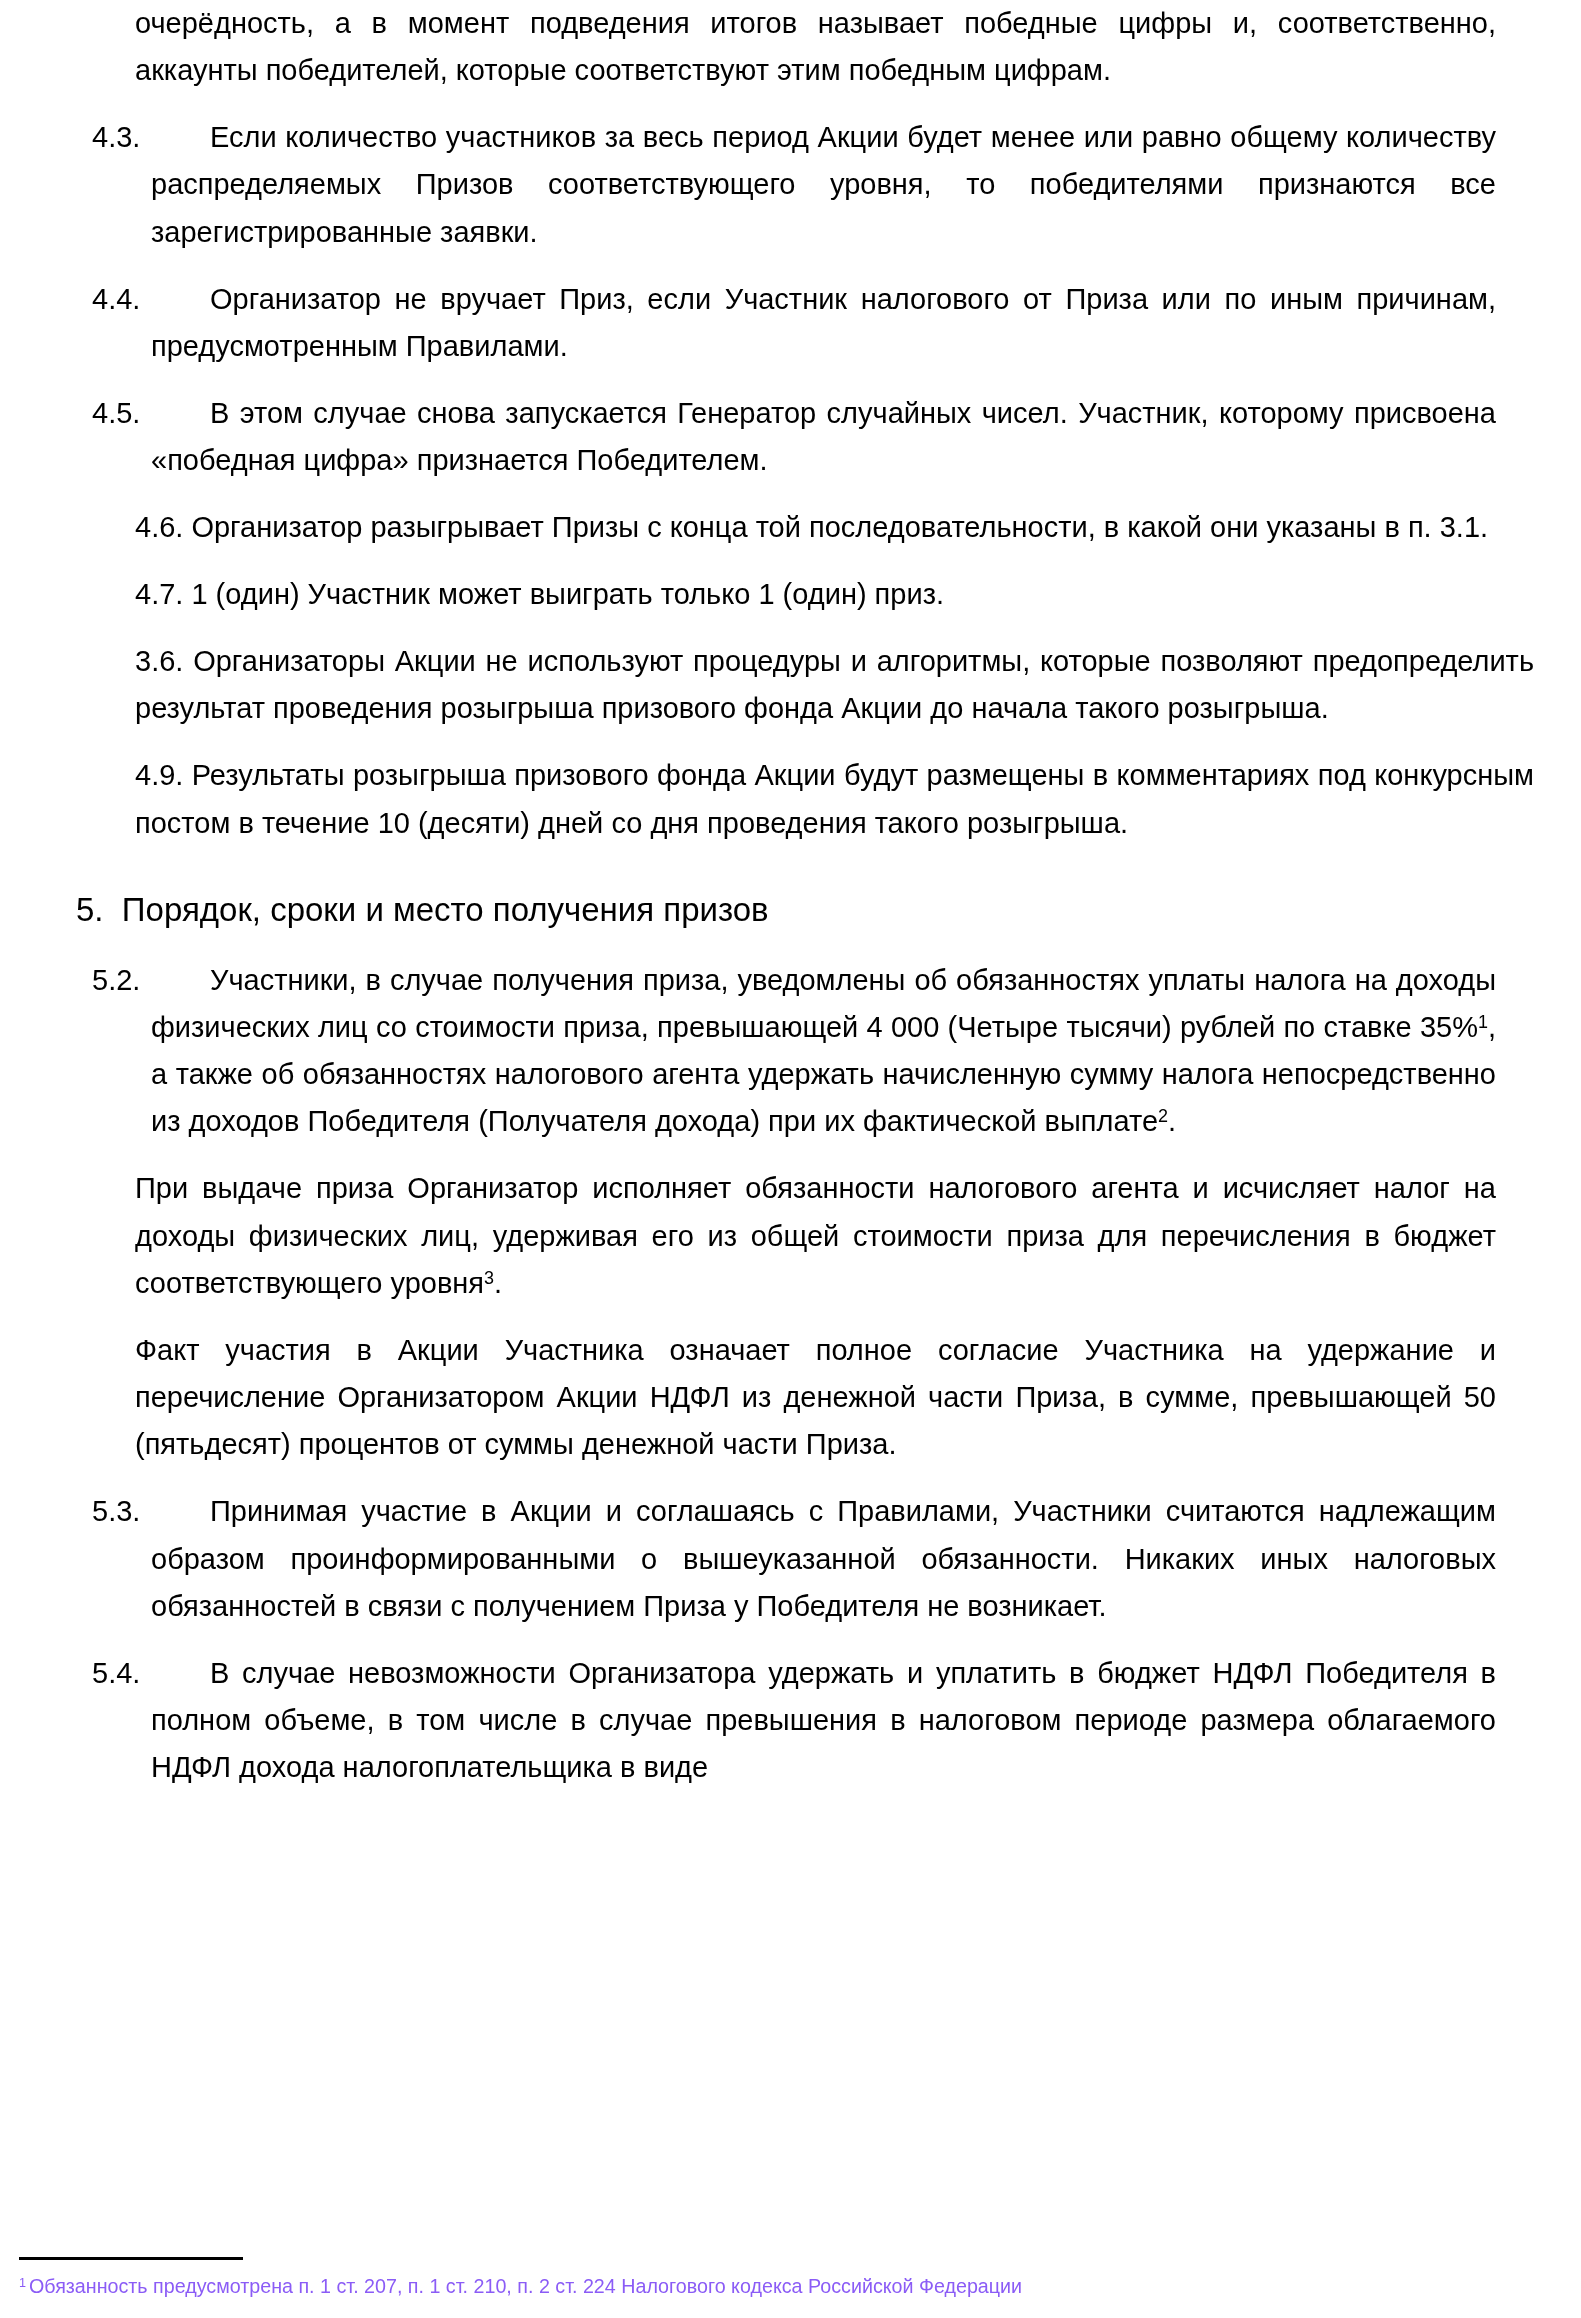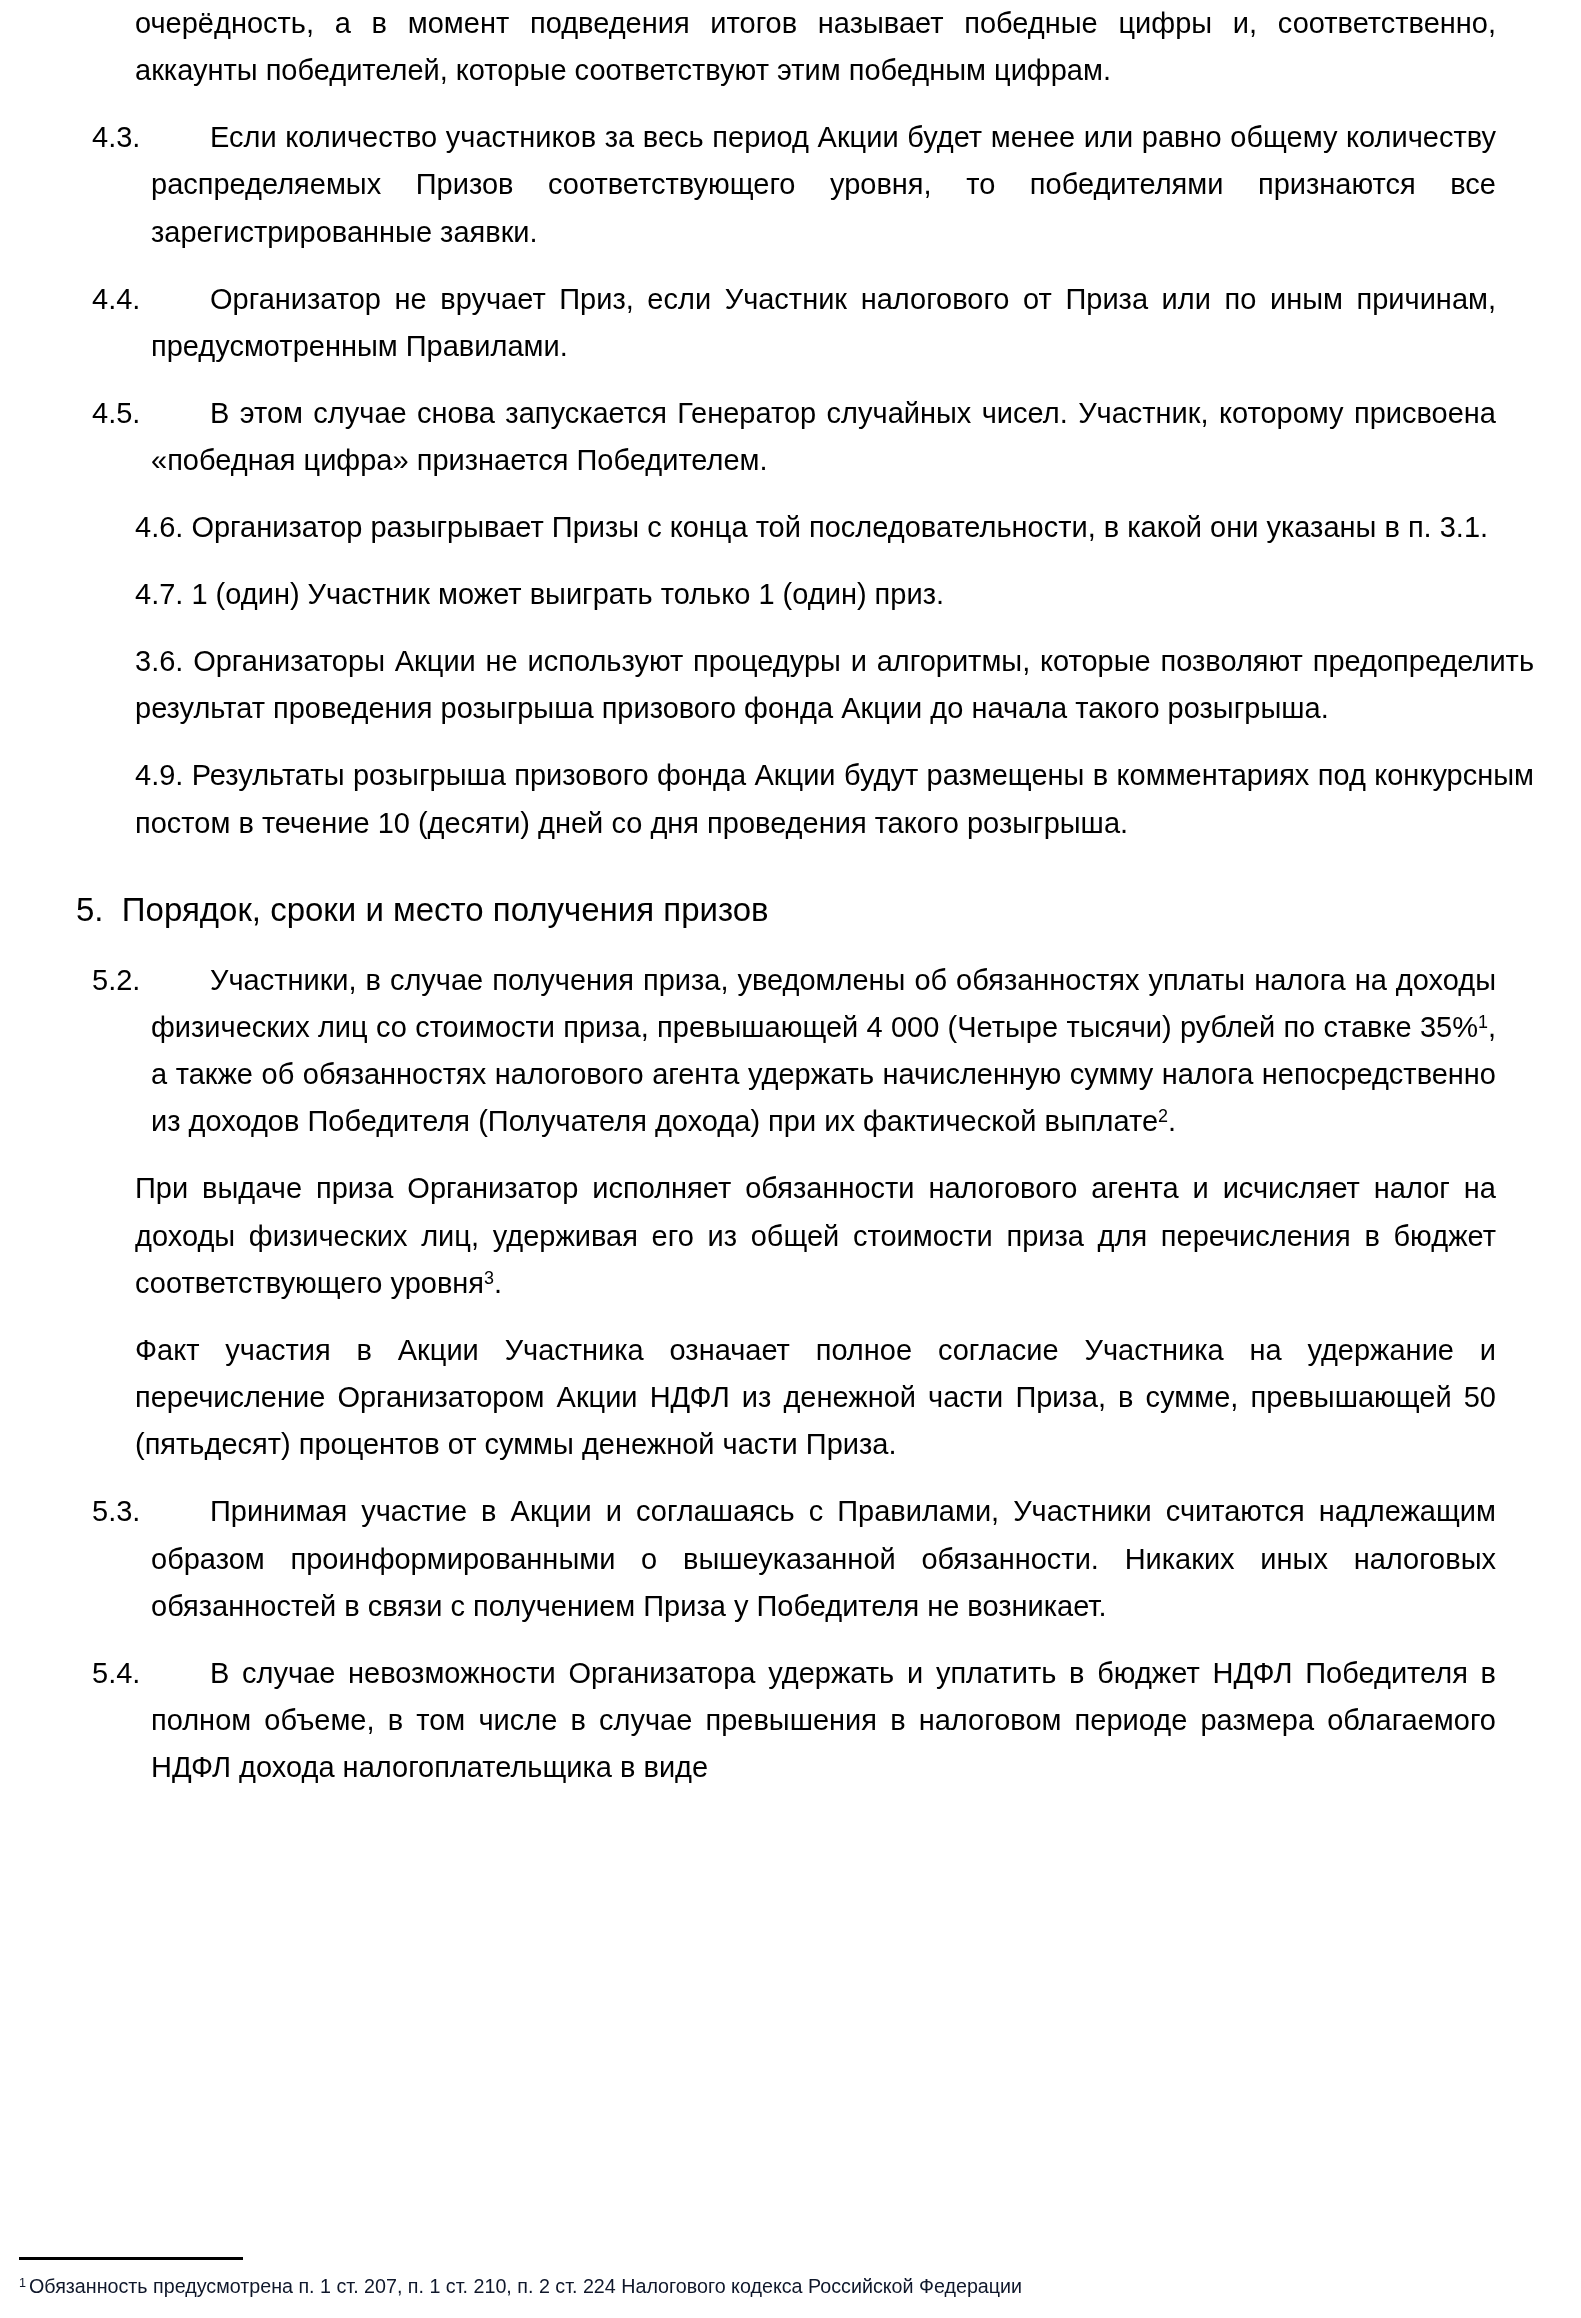--- a/index.html
+++ b/index.html
@@ -107,21 +107,21 @@
     height: 3.8px;
     background: #000;
     margin: 0 0 12px 19px;
   }
   .footnote {
     font-size: 19.7px;
     line-height: 1.52;
     margin: 0 0 3px 19px;
     padding: 0;
     text-align: left;
-    color: #0f172a;
+    color: #8b5cf6;
   }
   .footnote .fn-mark {
     font-size: 0.64em;
     vertical-align: 0.55em;
     line-height: 0;
     margin-right: 3px;
   }
 </style>
 </head>
 <body>

